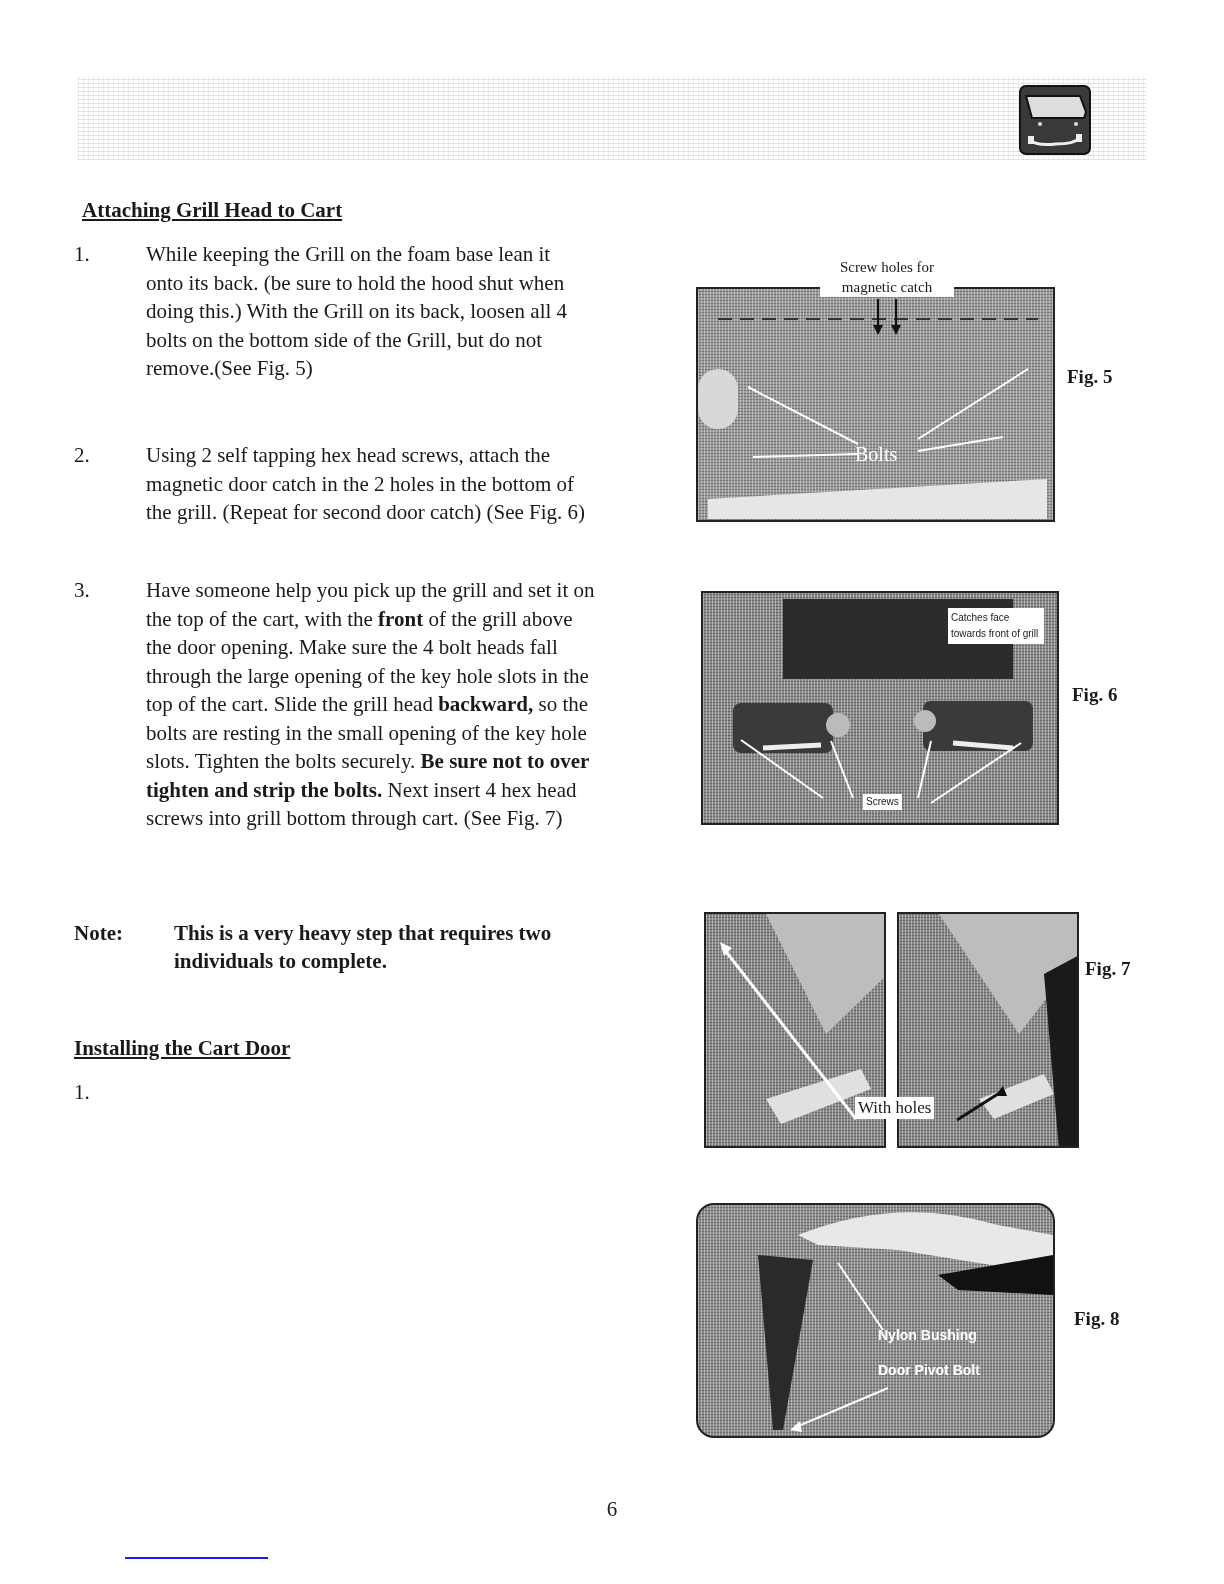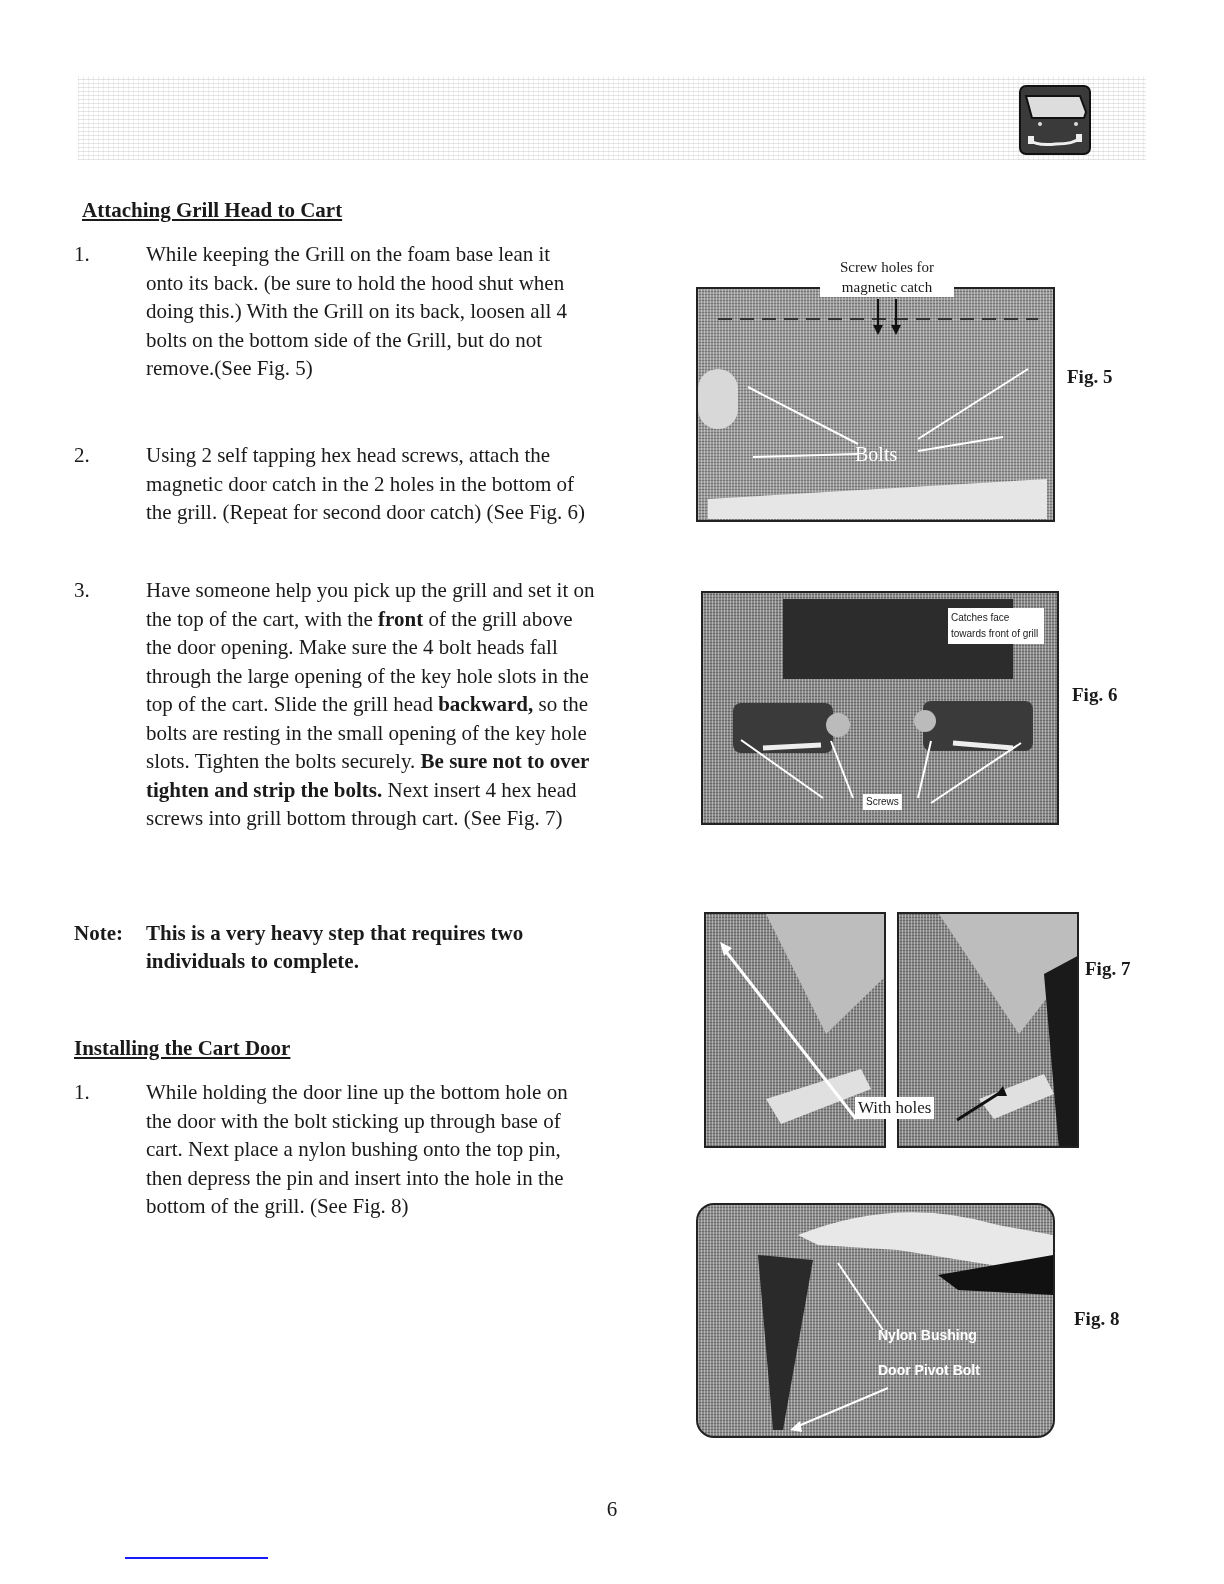--- a/index.html
+++ b/index.html
@@ -25,21 +25,21 @@
   #grill-icon { left:940px; top:8px; width:74px; height:72px; }
 
   
   .heading { font-size:21px; font-weight:bold; text-decoration:underline; line-height:26px; }
   .step { font-size:21px; line-height:28.5px; }
   .step .num { position:absolute; left:0; top:0; }
   .step .txt { margin-left:72px; width:460px; }
   b { font-weight:bold; }
   .note { font-size:21px; line-height:28px; font-weight:bold; }
   .note .lbl { position:absolute; left:0; top:0; }
-  .note .txt { margin-left:72px; width:480px; }
+  .note .txt { margin-left:100px; width:480px; }
 
   
   .fig {
     border:2px solid #222; box-sizing:border-box; overflow:hidden;
     background-color:#9a9a9a;
     background-image:
       repeating-linear-gradient(90deg, rgba(255,255,255,0.35) 0 1px, transparent 1px 3px),
       repeating-linear-gradient(0deg, rgba(0,0,0,0.25) 0 1px, transparent 1px 3px);
   }
   .fig svg { position:absolute; left:0; top:0; }
@@ -87,21 +87,20 @@
 
 <div class="abs note" style="left:74px; top:919px;">
   <span class="lbl">Note:</span>
   <div class="txt" style="width:400px;">This is a very heavy step that requires two individuals to complete.</div>
 </div>
 
 <div class="abs heading" style="left:74px; top:1035px;">Installing the Cart Door</div>
 
 <div class="abs step" style="left:74px; top:1078px;">
   <span class="num">1.</span>
-  <div class="txt" style="width:450px;">While holding the door line up the bottom hole on the door with the bolt sticking up through base of cart. Next place a nylon bushing onto the top pin, then depress the pin and insert into the hole in the bottom of the grill. (See Fig. 8)</div>
 </div>
 
 <div class="abs fig" style="left:696px; top:287px; width:359px; height:235px;">
   <svg width="359" height="235">
     <line x1="20" y1="30" x2="340" y2="30" stroke="#333" stroke-width="2" stroke-dasharray="14 8"></line>
     <line x1="180" y1="10" x2="180" y2="40" stroke="#111" stroke-width="2"></line>
     <polygon points="175,36 185,36 180,46" fill="#111"></polygon>
     <line x1="198" y1="10" x2="198" y2="40" stroke="#111" stroke-width="2"></line>
     <polygon points="193,36 203,36 198,46" fill="#111"></polygon>
     <line x1="160" y1="155" x2="50" y2="98" stroke="#fff" stroke-width="2"></line>

